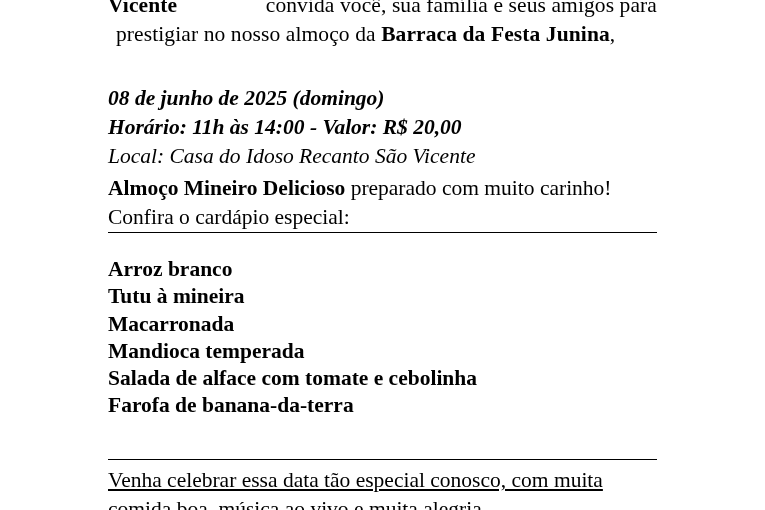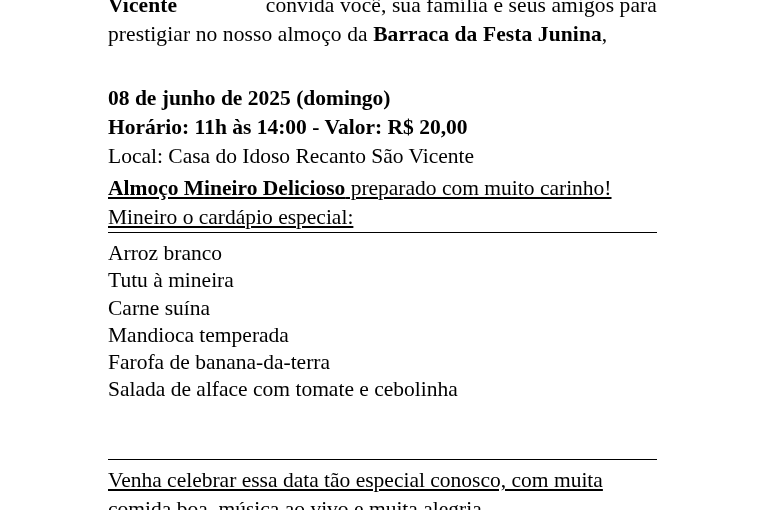--- a/index.html
+++ b/index.html
@@ -31,71 +31,73 @@
   }
   .intro {
     position: absolute;
     top: -9px;
     left: 108px;
     width: 549px;
   }
   .intro .line {
     display: block;
     white-space: nowrap;
+    margin-left: 8px;
   }
   .intro .justify-line {
     display: flex;
     justify-content: space-between;
     white-space: nowrap;
   }
   b, .bold {
     font-weight: bold;
   }
   .block-when {
     position: absolute;
     top: 84px;
     left: 108px;
     width: 560px;
   }
   .block-when .ln {
     display: block;
     white-space: nowrap;
     font-size: 21.5px;
     line-height: 29px;
+    font-style: italic;
   }
   .block-meal {
     position: absolute;
     top: 174px;
     left: 108px;
     width: 570px;
   }
   .block-meal .ln {
     display: block;
     white-space: nowrap;
     font-size: 21.5px;
     line-height: 29px;
-    text-decoration: underline;
   }
   .rule {
     position: absolute;
     left: 108px;
     width: 549px;
     height: 0;
     border-top: 1.4px solid #000;
   }
   .rule-top { top: 232px; }
   .rule-bottom { top: 459px; }
   .menu {
     position: absolute;
-    top: 240px;
+    top: 256px;
     left: 108px;
     width: 560px;
     list-style: none;
     margin: 0;
     padding: 0;
+    font-weight: bold;
   }
   .menu li {
     font-size: 21.5px;
     line-height: 27.3px;
     white-space: nowrap;
   }
   .closing {
     position: absolute;
     top: 466px;
     left: 108px;
@@ -125,32 +127,32 @@
   </div>
 
   <div class="block-when">
     <span class="ln bold">08 de junho de 2025 (domingo)</span>
     <span class="ln bold">Horário: 11h às 14:00 -  Valor: R$ 20,00</span>
     <span class="ln">Local: Casa do Idoso Recanto São Vicente</span>
   </div>
 
   <div class="block-meal">
     <span class="ln"><span class="bold">Almoço Mineiro Delicioso</span><span> preparado com muito carinho!</span></span>
-    <span class="ln">Mineiro o cardápio especial:</span>
+    <span class="ln">Confira o cardápio especial:</span>
   </div>
 
   <div class="rule rule-top"></div>
 
   <ul class="menu">
     <li>Arroz branco</li>
     <li>Tutu à mineira</li>
-    <li>Carne suína</li>
+    <li>Macarronada</li>
     <li>Mandioca temperada</li>
+    <li>Salada de alface com tomate e cebolinha</li>
     <li>Farofa de banana-da-terra</li>
-    <li>Salada de alface com tomate e cebolinha</li>
   </ul>
 
   <div class="rule rule-bottom"></div>
 
   <div class="closing">
     <span class="ln">Venha celebrar essa data tão especial conosco, com muita</span>
     <span class="ln">comida boa, música ao vivo e muita alegria.</span>
   </div>
 
 </div>

